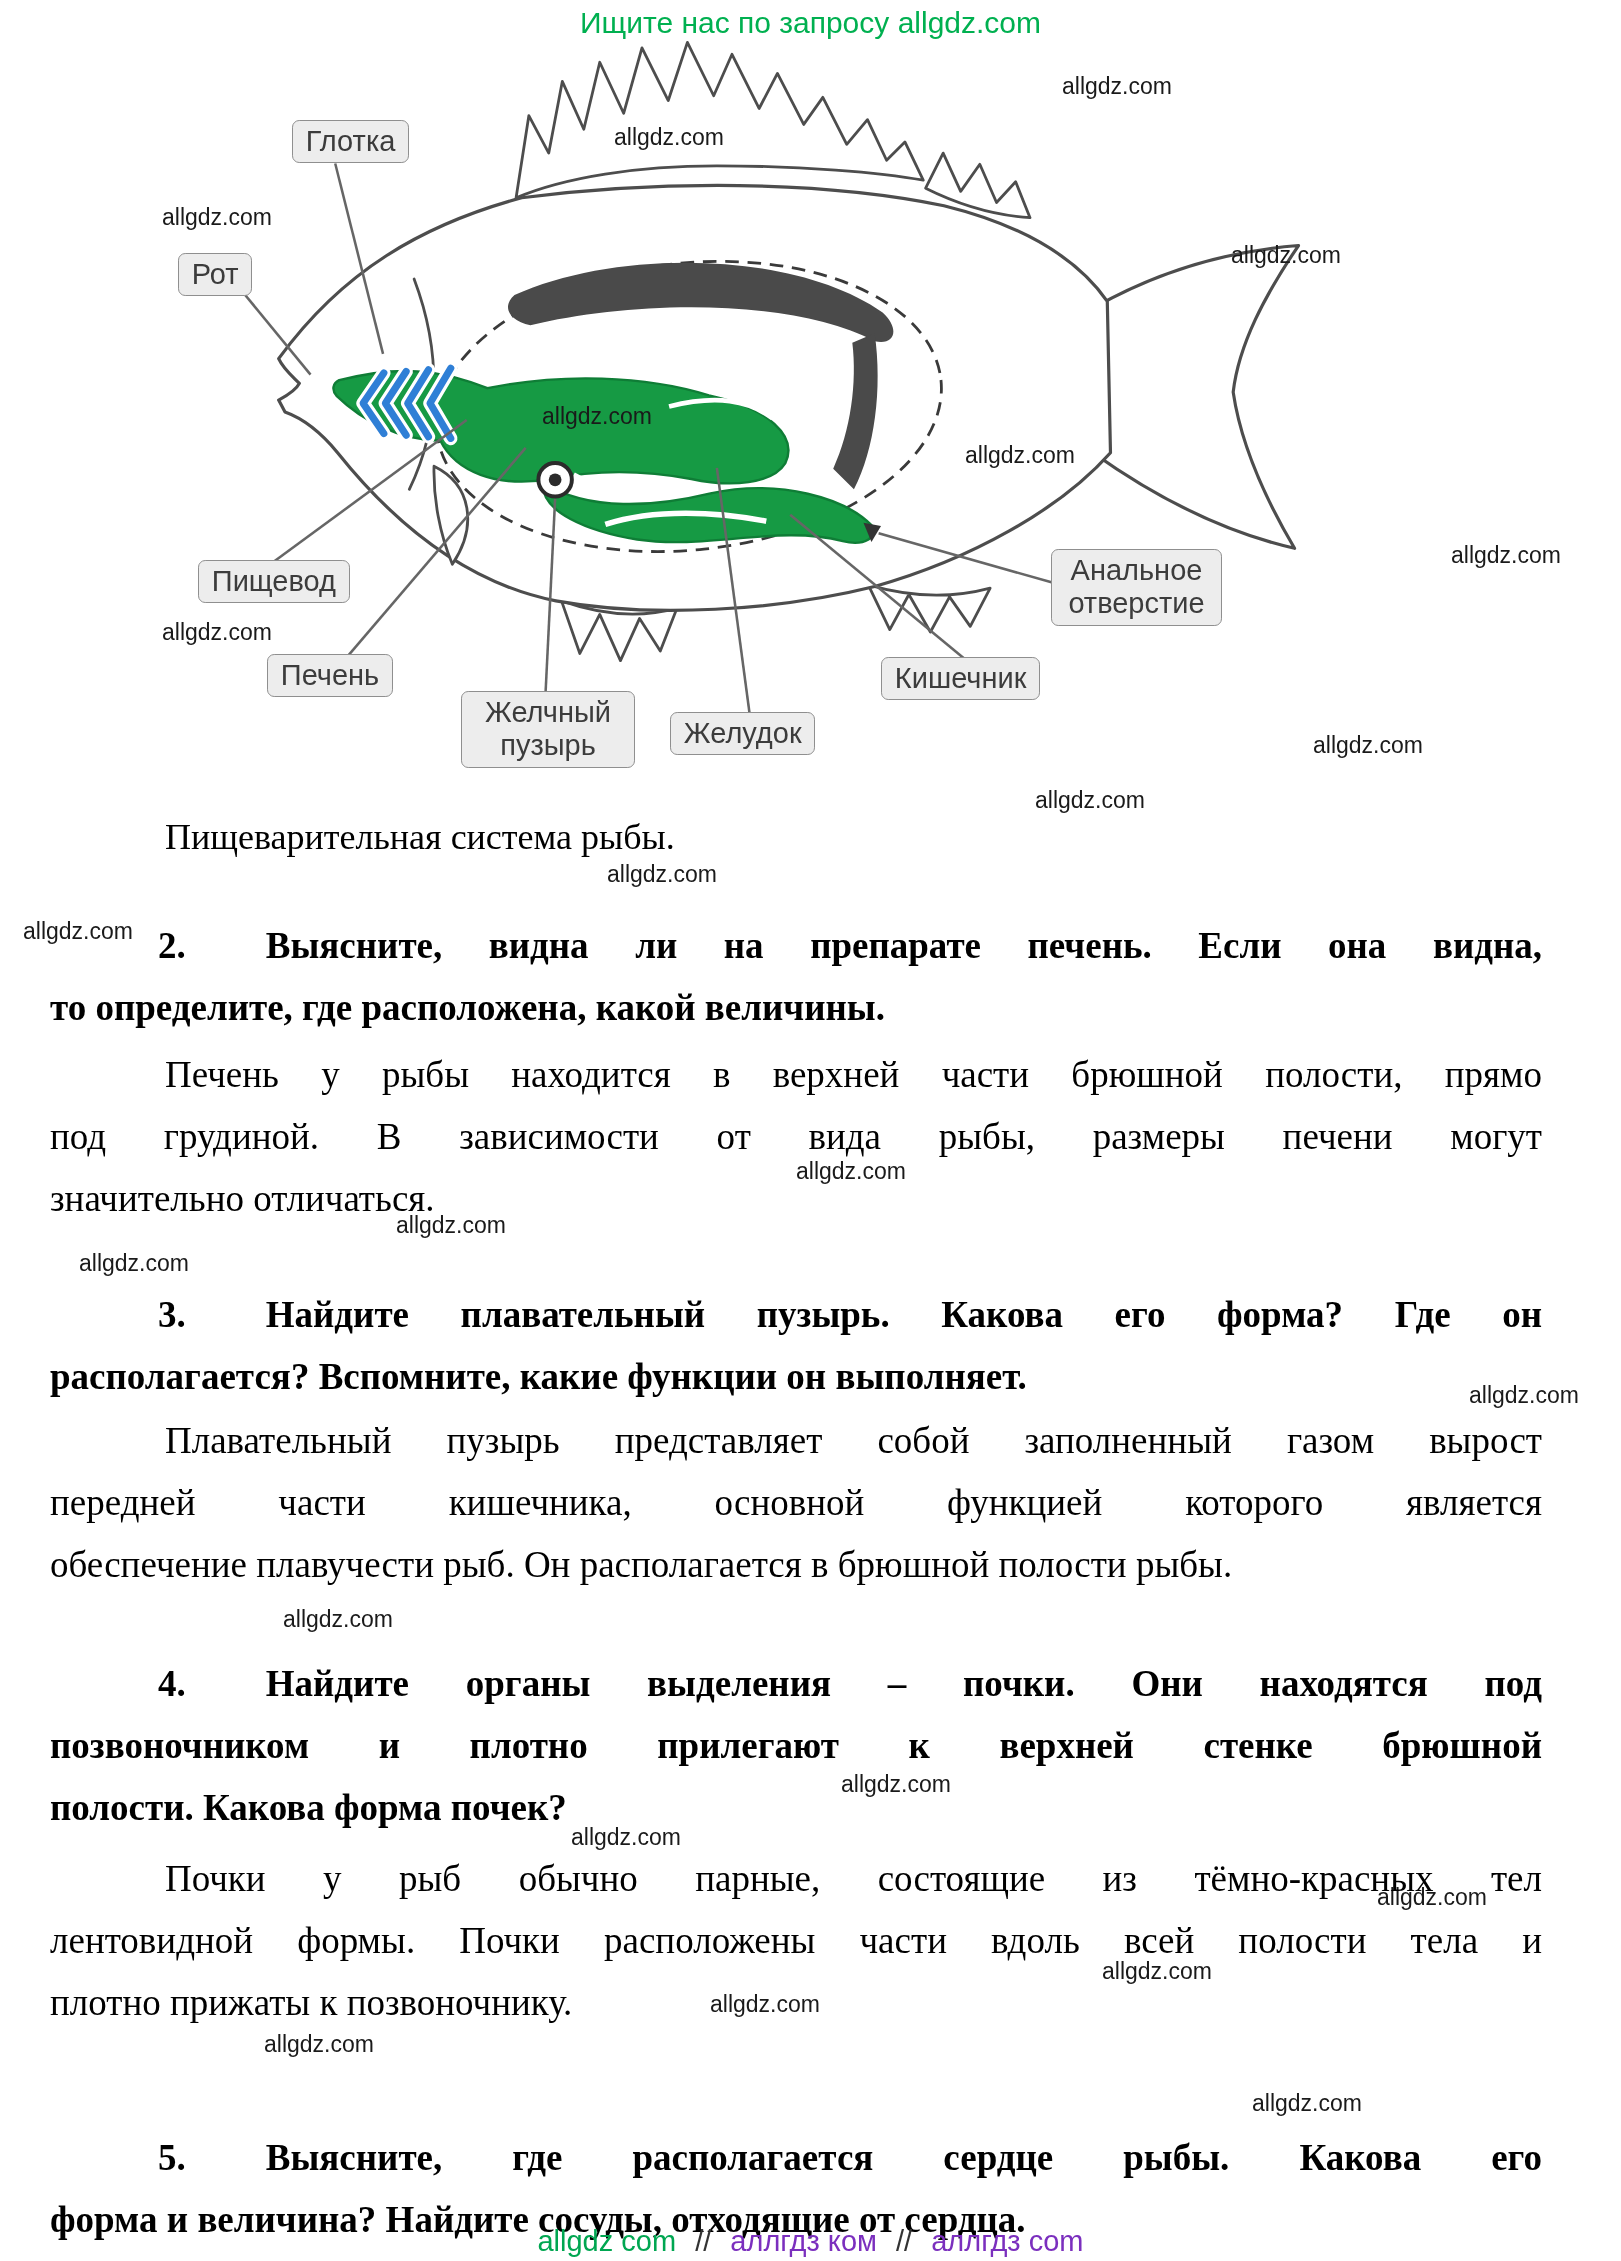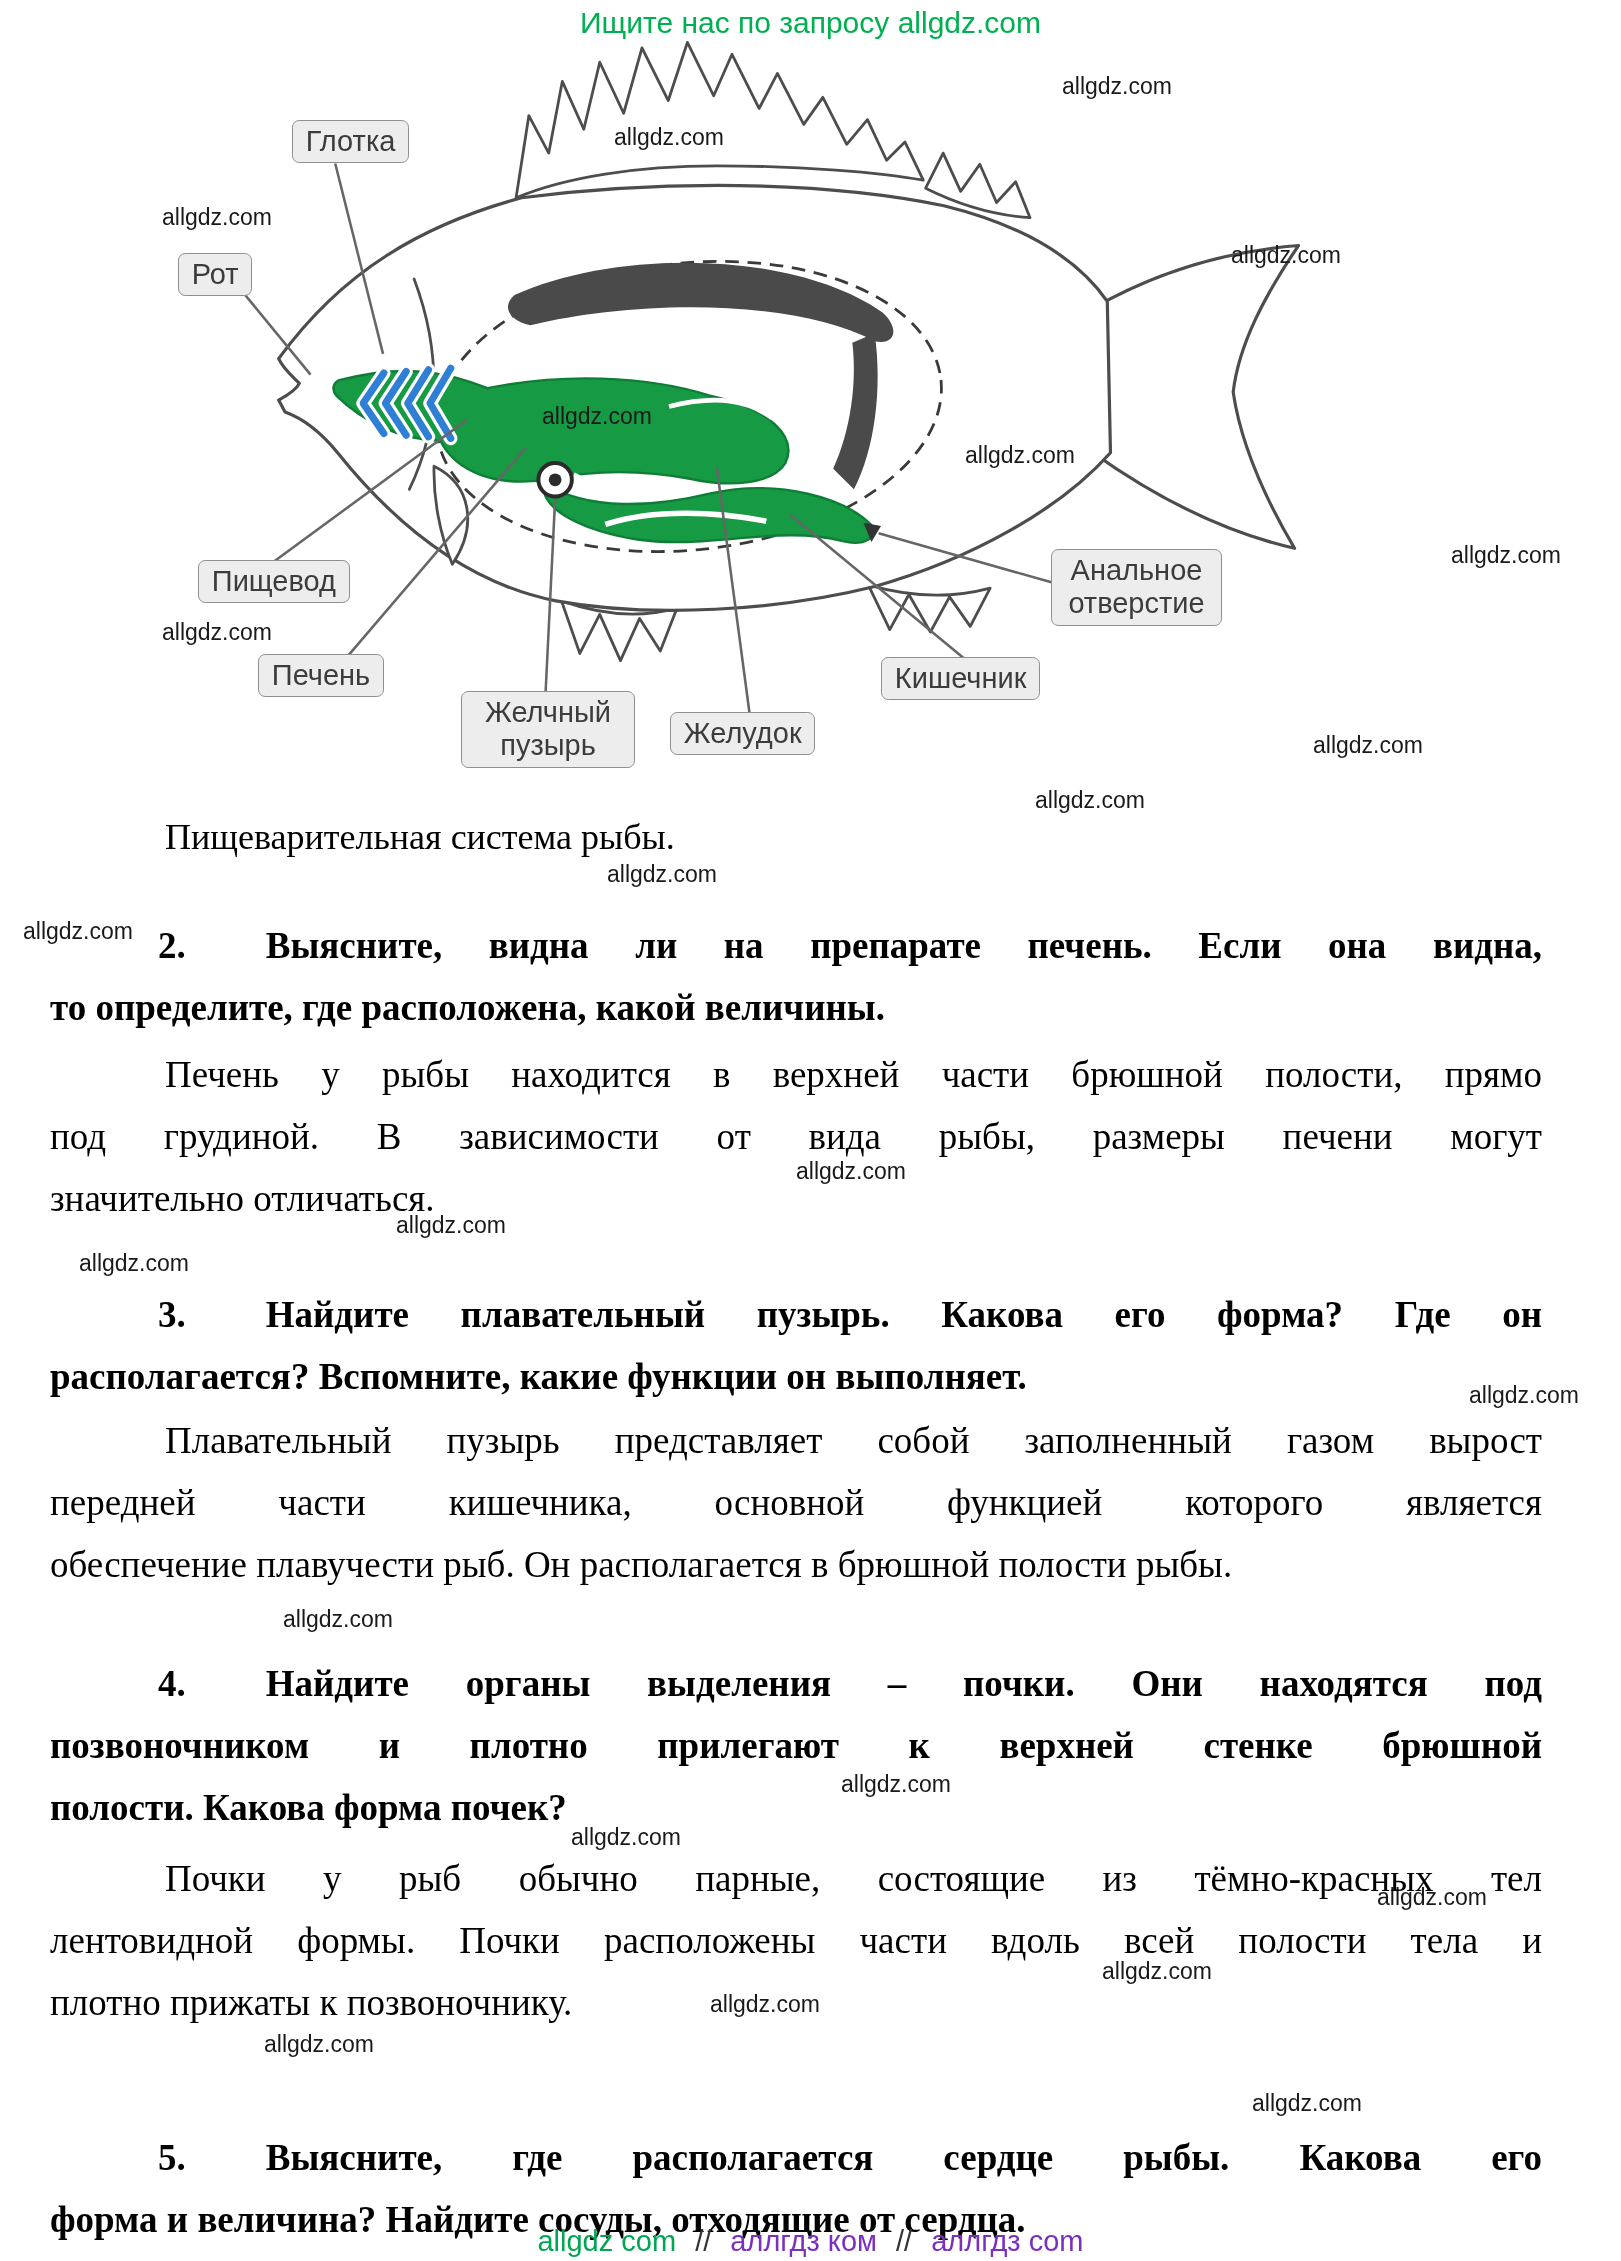--- a/index.html
+++ b/index.html
@@ -117,21 +117,21 @@
       <line x1="485" y1="829" x2="497" y2="586"></line>
       <line x1="741" y1="855" x2="700" y2="547"></line>
       <line x1="1010" y1="786" x2="792" y2="606"></line>
       <line x1="1121" y1="691" x2="903" y2="629"></line>
     </g>
   </svg>
 
   <div class="lbl" style="left:292px; top:120px;">Глотка</div>
   <div class="lbl" style="left:178px; top:253px;">Рот</div>
   <div class="lbl" style="left:198px; top:560px;">Пищевод</div>
-  <div class="lbl" style="left:258px; top:654px;">Печень</div>
+  <div class="lbl" style="left:267px; top:654px;">Печень</div>
   <div class="lbl wrap" style="left:461px; top:691px; width:174px;">Желчный пузырь</div>
   <div class="lbl" style="left:670px; top:712px;">Желудок</div>
   <div class="lbl" style="left:881px; top:657px;">Кишечник</div>
   <div class="lbl wrap" style="left:1051px; top:549px; width:171px;">Анальное отверстие</div>
 
   <div class="wm" style="left:1062px; top:73px;">allgdz.com</div>
   <div class="wm" style="left:614px;  top:124px;">allgdz.com</div>
   <div class="wm" style="left:162px;  top:204px;">allgdz.com</div>
   <div class="wm" style="left:1231px; top:242px;">allgdz.com</div>
   <div class="wm" style="left:542px;  top:403px;">allgdz.com</div>

